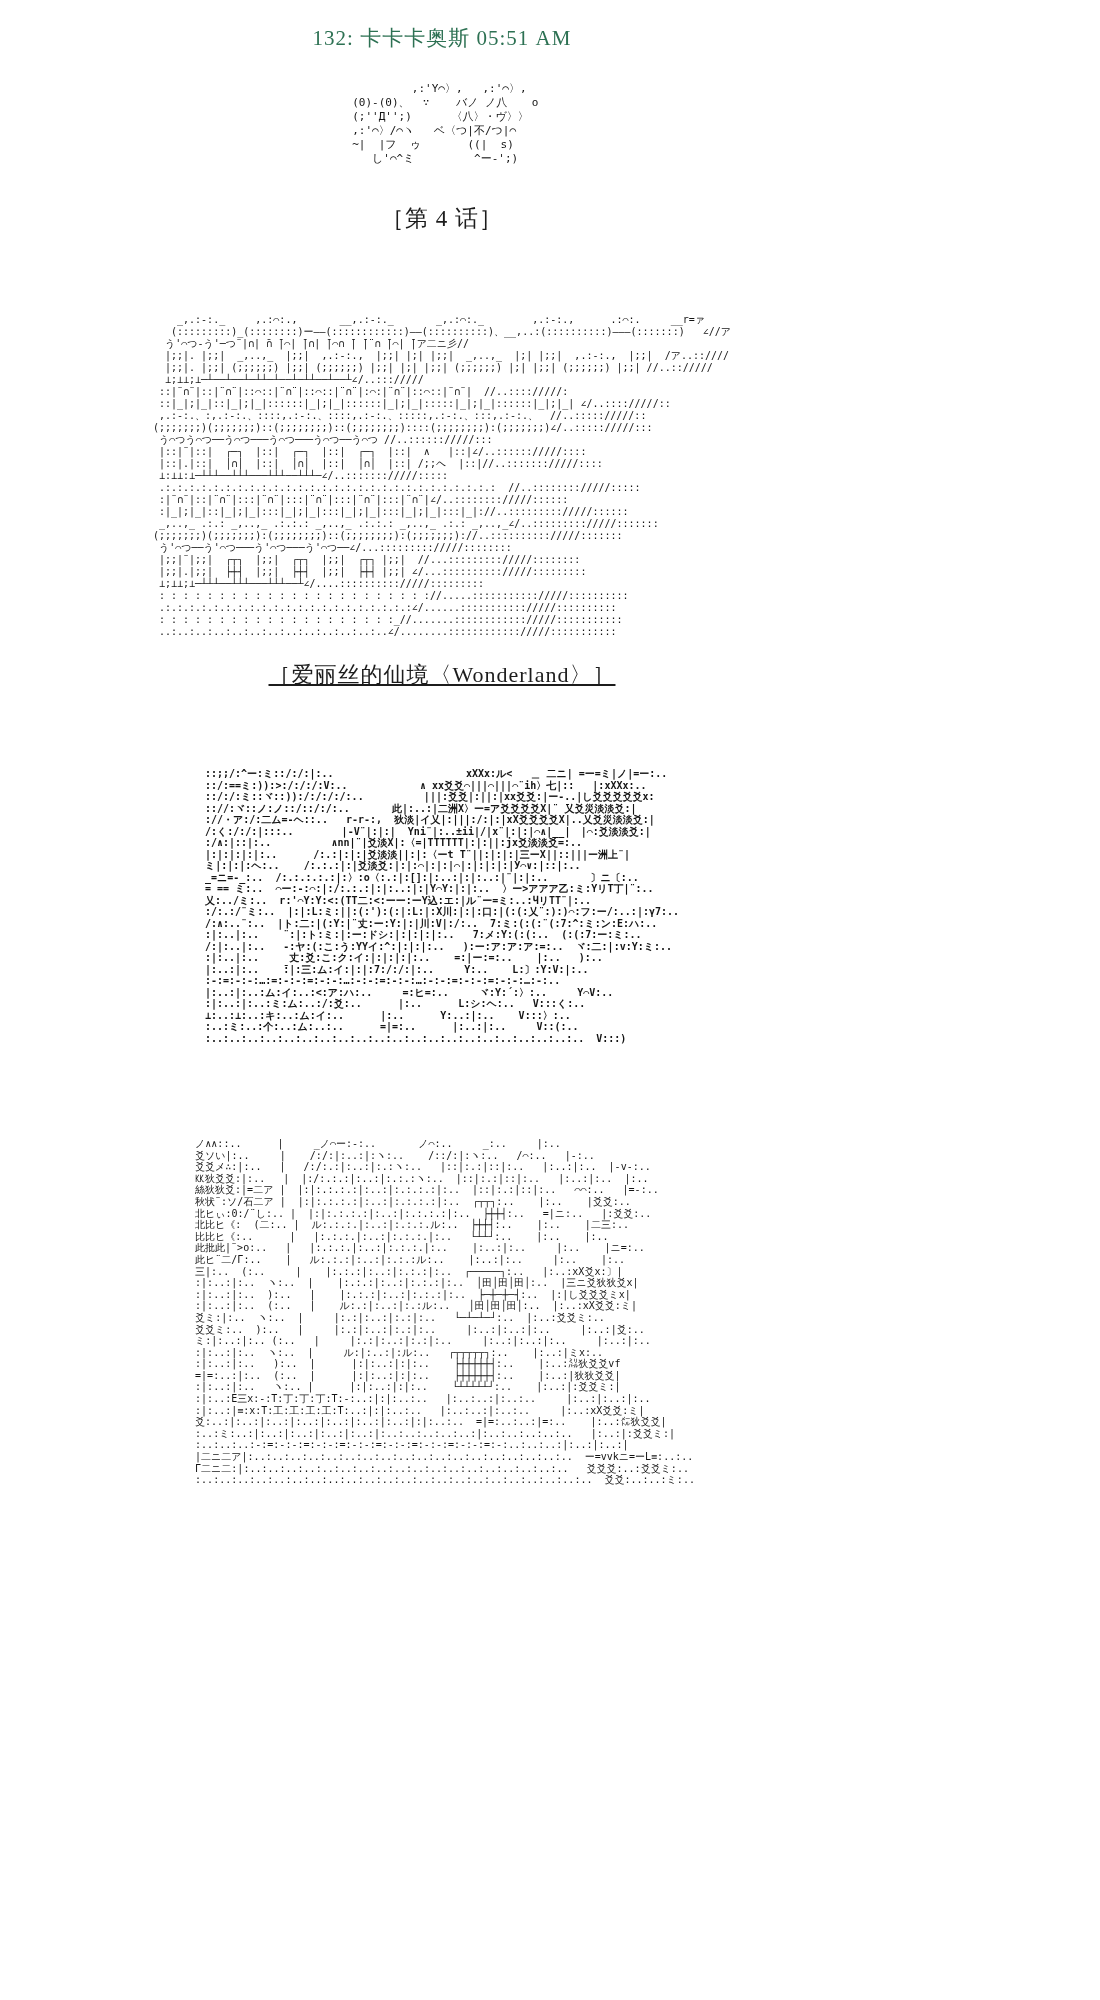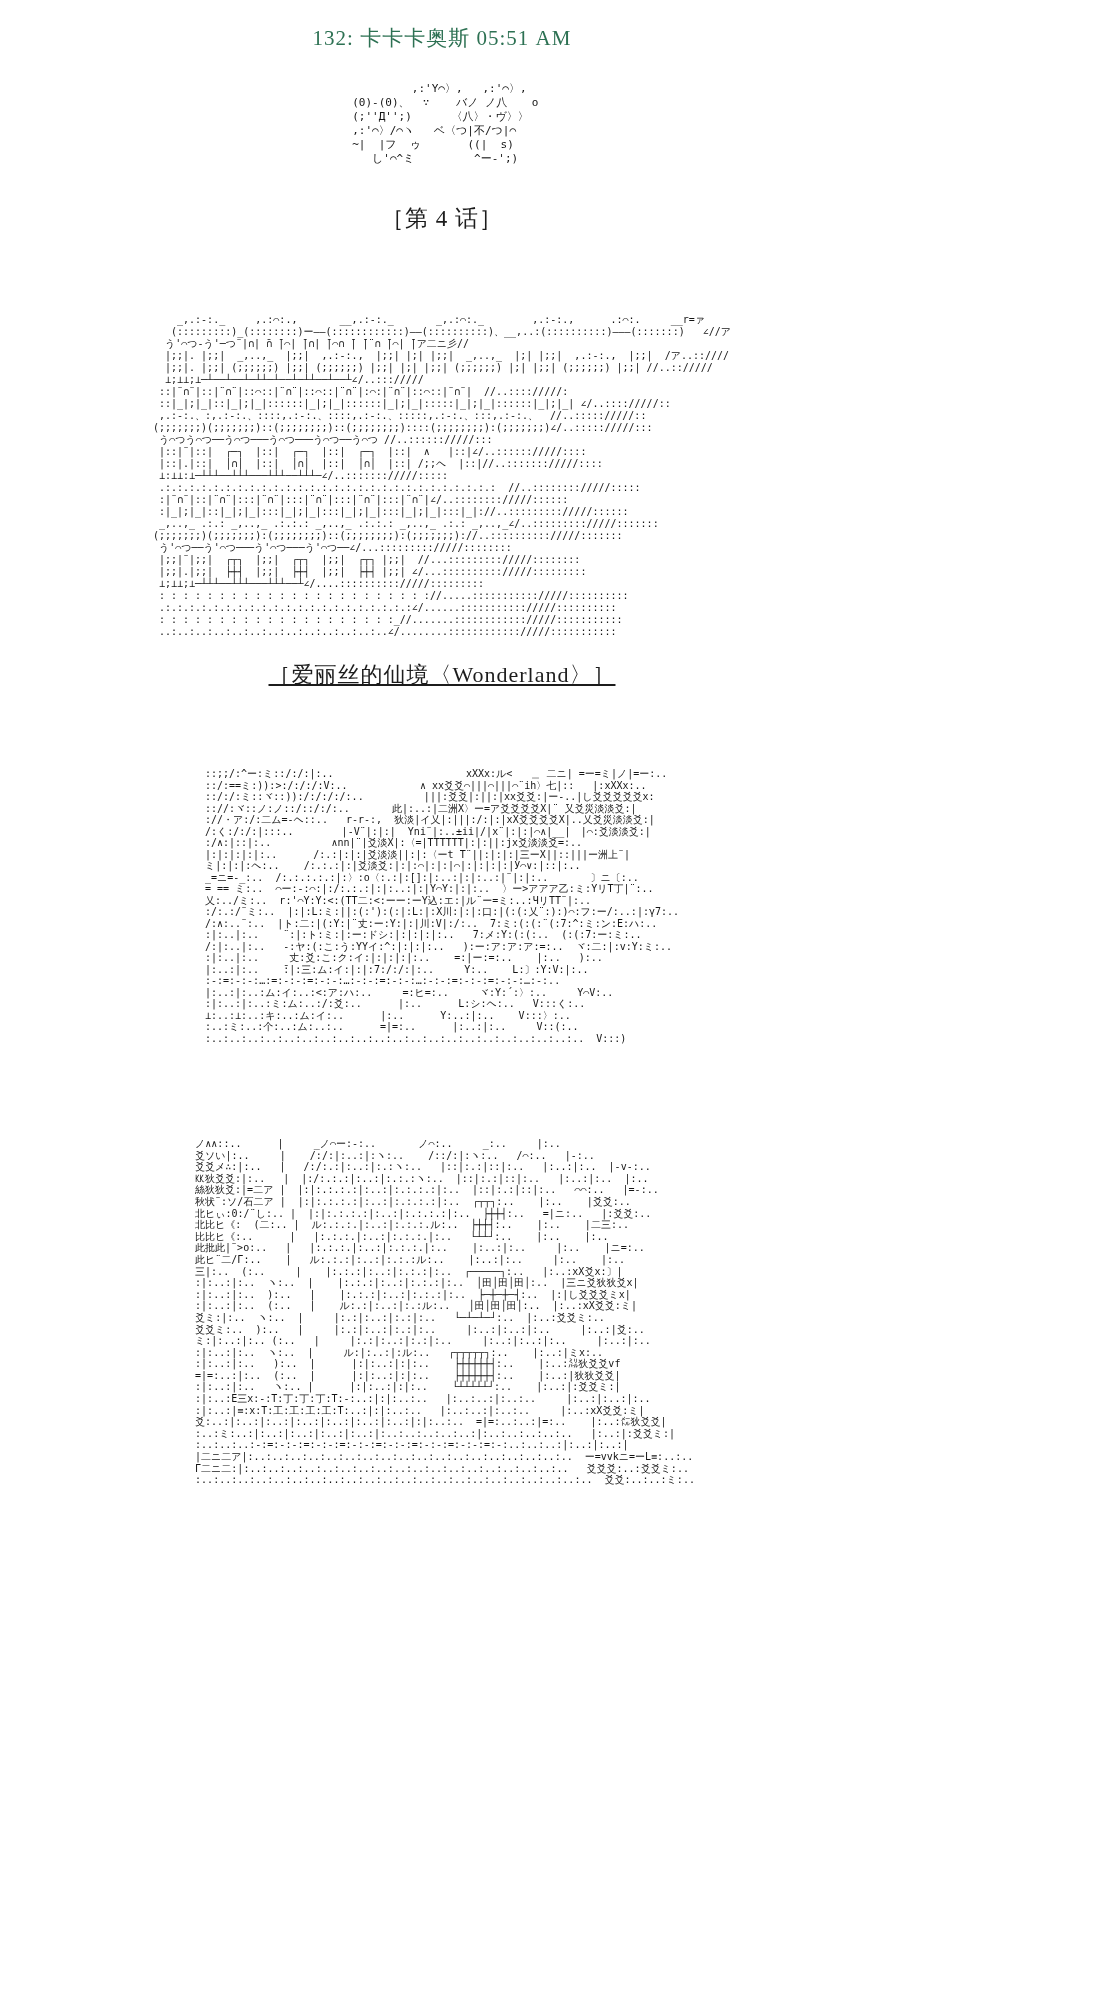--- a/index.html
+++ b/index.html
@@ -51,20 +51,21 @@
   .caption {
     margin-top: 12px;
     font-size: 22px;
     letter-spacing: 1px;
     text-decoration: underline;
   }
   .aa-scene-2 {
     margin-top: 78px;
     font-size: 10px;
     line-height: 11.5px;
+    font-weight: bold;
   }
   .narration {
     margin-top: 18px;
     font-size: 21px;
     letter-spacing: 1px;
   }
   .aa-scene-3 {
     margin-top: 84px;
     font-size: 10px;
     line-height: 11.6px;

